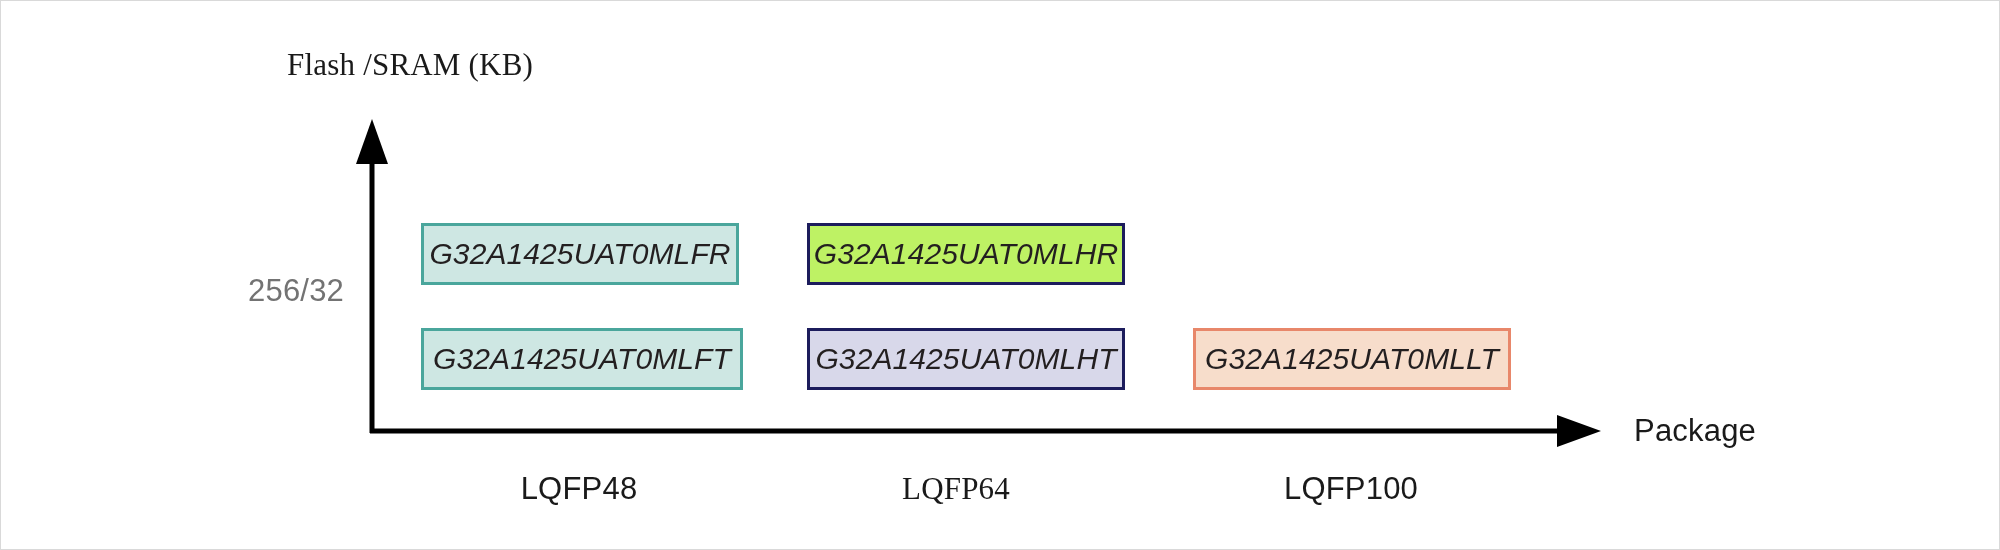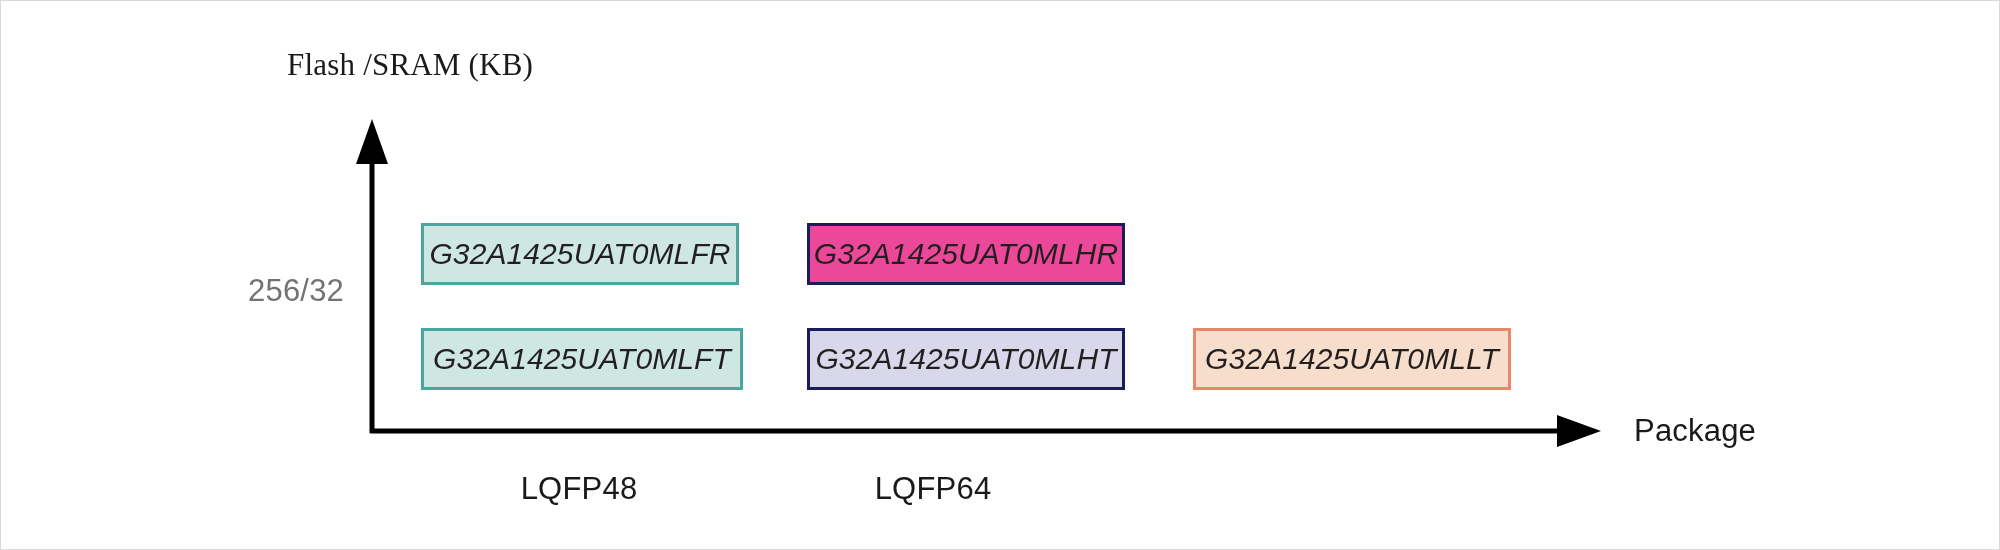--- a/index.html
+++ b/index.html
@@ -106,23 +106,24 @@
     <polygon points="1600,430 1556,414 1556,446" fill="#000000"></polygon>
   </svg>
 
   <div id="y-axis-title">Flash /SRAM (KB)</div>
 
   <div id="y-tick-256-32">256/32</div>
 
   <div id="x-axis-title">Package</div>
 
   <div class="x-tick-label" style="left:578px;">LQFP48</div>
-  <div class="x-tick-label" style="left:932px;">LQFP64</div>
+  <div class="x-tick-label" style="left:955px;font-family:Liberation Serif, serif;">LQFP64</div>
+  <div class="x-tick-label" style="left:1350px;">LQFP100</div>
 
   <div id="parts-layer">
       <div class="part-box" style="left: 420px; top: 222px; width: 318px; height: 62px; background: rgb(206, 231, 227); border-color: rgb(74, 166, 156);">G32A1425UAT0MLFR</div>
       <div class="part-box" style="left: 420px; top: 327px; width: 322px; height: 62px; background: rgb(206, 231, 227); border-color: rgb(74, 166, 156);">G32A1425UAT0MLFT</div>
-      <div class="part-box" style="left: 806px; top: 222px; width: 318px; height: 62px; background: #ec4899; border-color: rgb(28, 28, 92);">G32A1425UAT0MLHR</div>
+      <div class="part-box" style="left: 806px; top: 222px; width: 318px; height: 62px; background: #bef264; border-color: rgb(28, 28, 92);">G32A1425UAT0MLHR</div>
       <div class="part-box" style="left: 806px; top: 327px; width: 318px; height: 62px; background: rgb(216, 216, 234); border-color: rgb(28, 28, 92);">G32A1425UAT0MLHT</div>
       <div class="part-box" style="left: 1192px; top: 327px; width: 318px; height: 62px; background: rgb(247, 221, 203); border-color: rgb(232, 135, 106);">G32A1425UAT0MLLT</div>
     </div>
 
 </div>
 
 </body></html>

